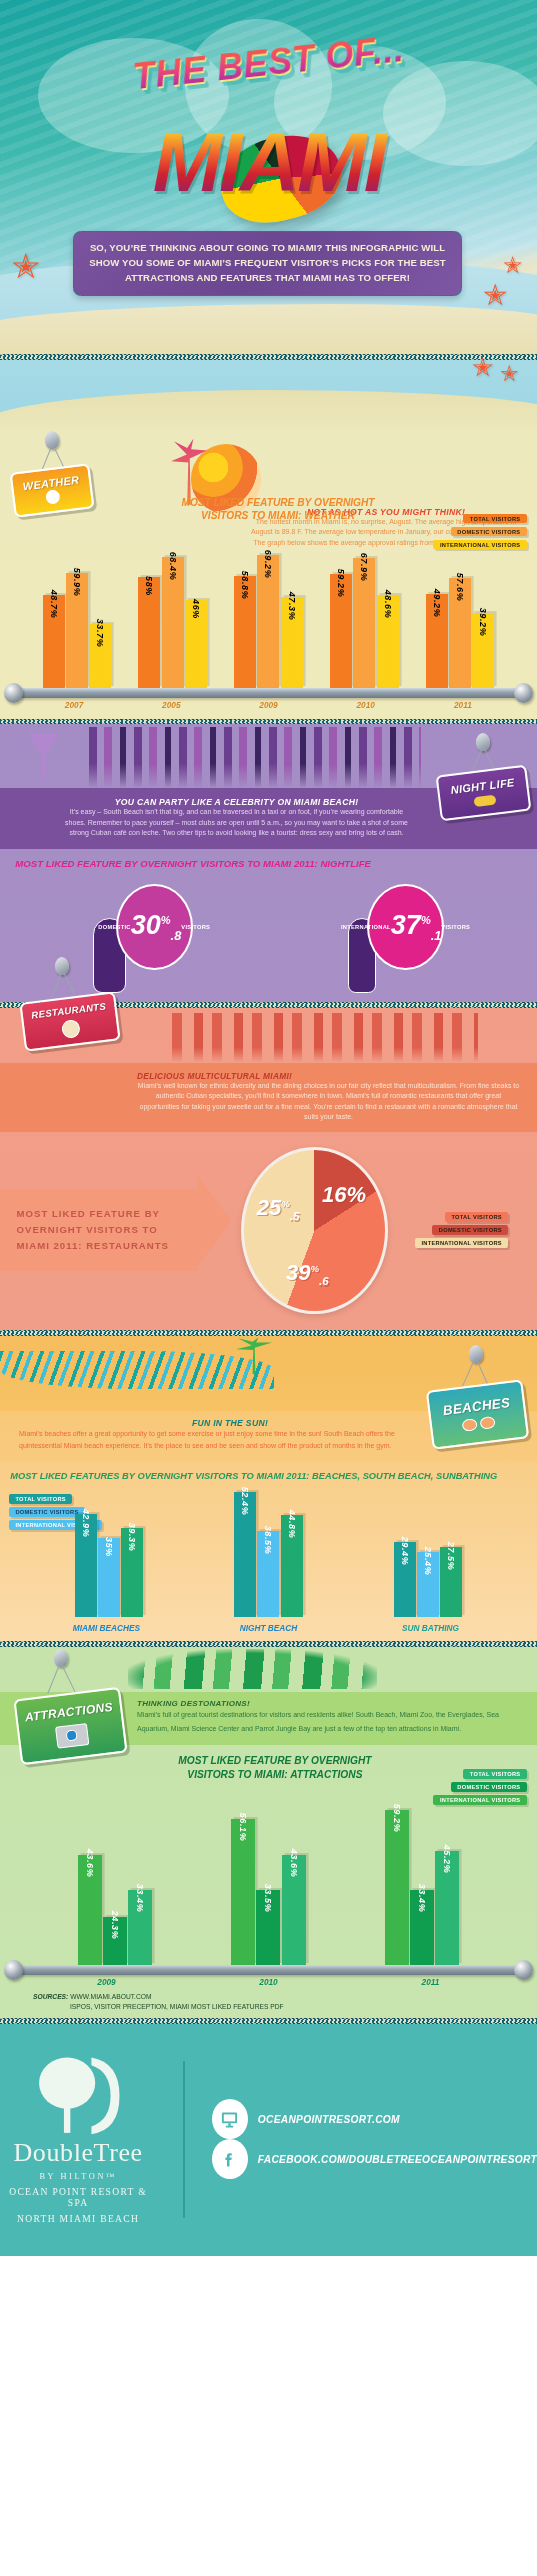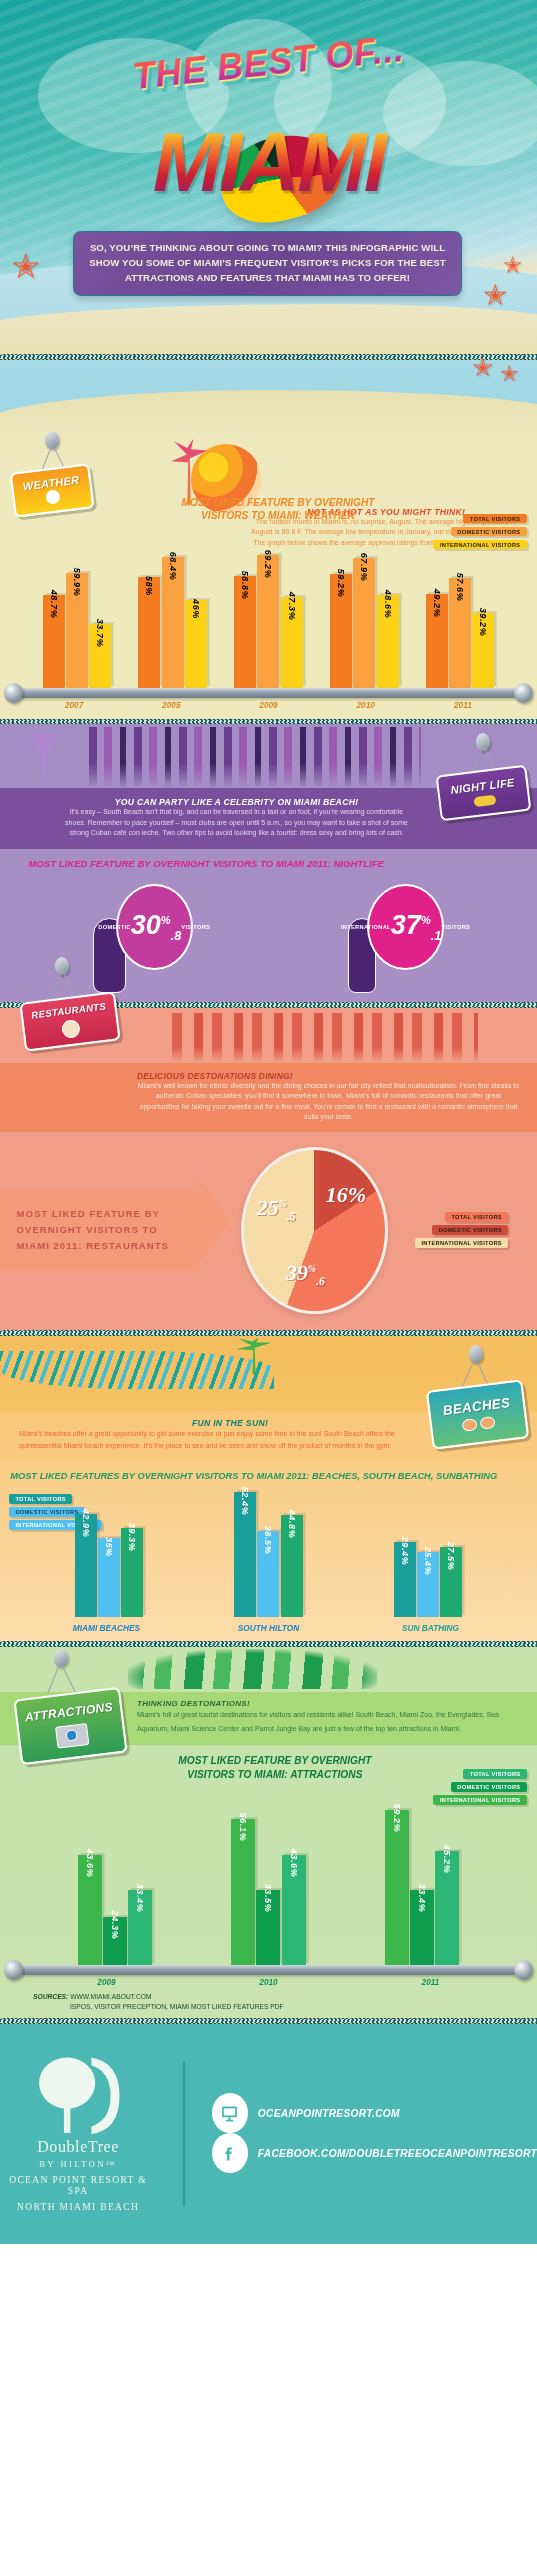--- a/index.html
+++ b/index.html
@@ -125,21 +125,21 @@
   .chart-title { text-align:center; color:#f08a2a; font-size:10.2px; line-height:1.35; font-weight:bold; font-style:italic; }
 
   
   .nightlife { background:linear-gradient(#a48dc4,#a890c6); position:relative; }
   .crowd { height:64px; position:relative; overflow:hidden;
      background:linear-gradient(#a48dc4,#a58ec5); }
   .nl-textband { background:#7a4f9c; padding:9px 0 10.2px 0; position:relative; }
   .nl-textband .inner { width:345px; margin-left:64px; text-align:center; }
   .nl-textband h3 { color:#ffffff; font-size:8.6px; }
   .nl-textband p { color:#e3d4ef; font-size:7px; }
-  .nl-chart-title { color:#e0218a; font-size:9.6px; font-weight:bold; font-style:italic; padding:9px 0 5.1px 15.3px;margin-left:13px; }
+  .nl-chart-title { color:#e0218a; font-size:9.6px; font-weight:bold; font-style:italic; padding:9px 0 5.1px 15.3px; }
   .bubble { width:77px; height:86px; border-radius:50%;
      border:2.6px solid #fff; display:flex; flex-direction:row;
      align-items:center; justify-content:center; color:#fff; }
   .bubble .lbl { font-size:5.7px; font-weight:bold; letter-spacing:0.3px; }
   .bubble .num { font-size:27px; font-weight:bold; font-style:italic; line-height:.9; }
   .bubble .num sup { font-size:11px; }
   .bubble .num sub { font-size:12.8px; }
   .silh { width:33px; height:75px; background:#4a2473; border-radius:16.6px 16.6px 9px 9px; border:1.9px solid #fff; }
 
   
@@ -178,21 +178,21 @@
   .attr-band { background:#a9d878; padding:7.7px 0 10.2px 0; }
   .attr-band .inner { width:383px; margin-left:137px; }
   .attr-band h3 { color:#2c6a34; font-size:8px; }
   .attr-band p { color:#2f7a3c; font-size:7px; line-height:1.9; }
   .sources { font-size:6.7px; color:#1c4a2a; padding:5.1px 0 6.4px 33px; line-height:1.5; }
   .sources b { font-style:italic; }
 
   
   .footer { background:#4cb8b4; padding:31px 0 32px 0; display:flex; justify-content:center; gap:0; }
   .footer-left { width:211px; text-align:center; color:#eef6f0; }
-  .dt-name { font-family:"Liberation Serif", serif; font-size:16px; letter-spacing:0.6px; }
+  .dt-name { font-family:"Liberation Serif", serif; font-size:26px; letter-spacing:0.6px; }
   .dt-sub { font-family:"Liberation Serif", serif; font-size:8.3px; letter-spacing:2.6px; margin-top:3.8px; }
   .dt-l1, .dt-l2 { font-family:"Liberation Serif", serif; font-size:9.6px; letter-spacing:1.3px; margin-top:5.1px; }
   .vrule { width:1.9px; background:#2f9d9a; margin:6.4px 27px; }
   .footer-right { display:flex; flex-direction:column; justify-content:center; }
   .fr-row { display:flex; align-items:center; gap:10.2px; }
   .circ { width:36px; height:40px; border-radius:50%; background:#fff; display:flex; align-items:center; justify-content:center; }
   .fr-row .link { color:#fff; font-size:10.2px; font-style:italic; font-weight:bold; letter-spacing:0.3px; }
 </style>
 </head>
 <body>
@@ -405,29 +405,29 @@
       <div class="sign-wrap" style="left:22px;top:-47px;">
         <div class="hook" style="left:33px;top:-3.8px;"></div>
         <div class="hook-line" style="left:40px;top:9px;height:32px;transform:rotate(22deg);"></div>
         <div class="hook-line" style="left:40px;top:9px;height:32px;transform:rotate(-26deg);"></div>
         <div class="sign" style="margin-top:36px;width:96px;height:49px;background:linear-gradient(#e34060,#c72847);">
           <div class="sign-label" style="font-size:9.6px;">RESTAURANTS</div>
           <div style="width:18px;height:18px;border-radius:50%;background:#f3e3c2;margin-top:3.2px;border:1.9px solid #fff;"></div>
         </div>
       </div>
       <div class="inner">
-        <h3 class="sect-head">DELICIOUS DESTONATIONS DINING!</h3>
+        <h3 class="sect-head">DELICIOUS MULTICULTURAL MIAMI!</h3>
         <p class="sect-body">Miami's well known for ethnic diversity and the dining choices in our fair city reflect that multiculturalism. From fine steaks to authentic Cuban specialties, you'll find it somewhere in town. Miami's full of romantic restaurants that offer great opportunities for taking your sweetie out for a fine meal. You're certain to find a restaurant with a romantic atmosphere that suits your taste.</p>
       </div>
     </div>
 
     <div style="display:flex;align-items:center;padding:15.3px 0 16.6px 0;">
       <div class="arrow-label">MOST LIKED FEATURE BY OVERNIGHT VISITORS TO MIAMI 2011: RESTAURANTS</div>
 
-      <div class="pie" style="margin-left:43px;font-family:Liberation Serif, serif;">
+      <div class="pie" style="margin-left:43px;">
         <div class="plabel" style="right:19px;top:32px;font-size:22px;">
           <span>16%</span>
         </div>
         <div class="plabel" style="left:12.8px;top:45px;font-size:22px;">
           <span>25</span><sup style="font-size:9.6px;">%</sup><sub style="font-size:11.5px;">.5</sub>
         </div>
         <div class="plabel" style="left:42px;bottom:23px;font-size:22px;">
           <span>39</span><sup style="font-size:9.6px;">%</sup><sub style="font-size:11.5px;">.6</sub>
         </div>
       </div>
@@ -507,21 +507,21 @@
               <span>25.4%</span>
             </div>
           <div class="bar" style="height:70px;background:#1faa72;color:#fff;">
               <span>27.5%</span>
             </div>
         </div>
       </div>
 
       <div class="group-labels" style="color:#1c86c9;margin-top:6.4px;padding-bottom:7.7px;font-size:9px;">
         <div>MIAMI BEACHES</div>
-        <div>SOUTH HILTON</div>
+        <div>NIGHT BEACH</div>
         <div style="color:#1a9e9a;">SUN BATHING</div>
       </div>
     </div>
   </section>
 
   <div class="rope"></div>
 
   <section class="attr">
     <div style="height:45px;position:relative;">
       <div style="position:absolute;left:128px;top:2.6px;width:249px;height:40px;

